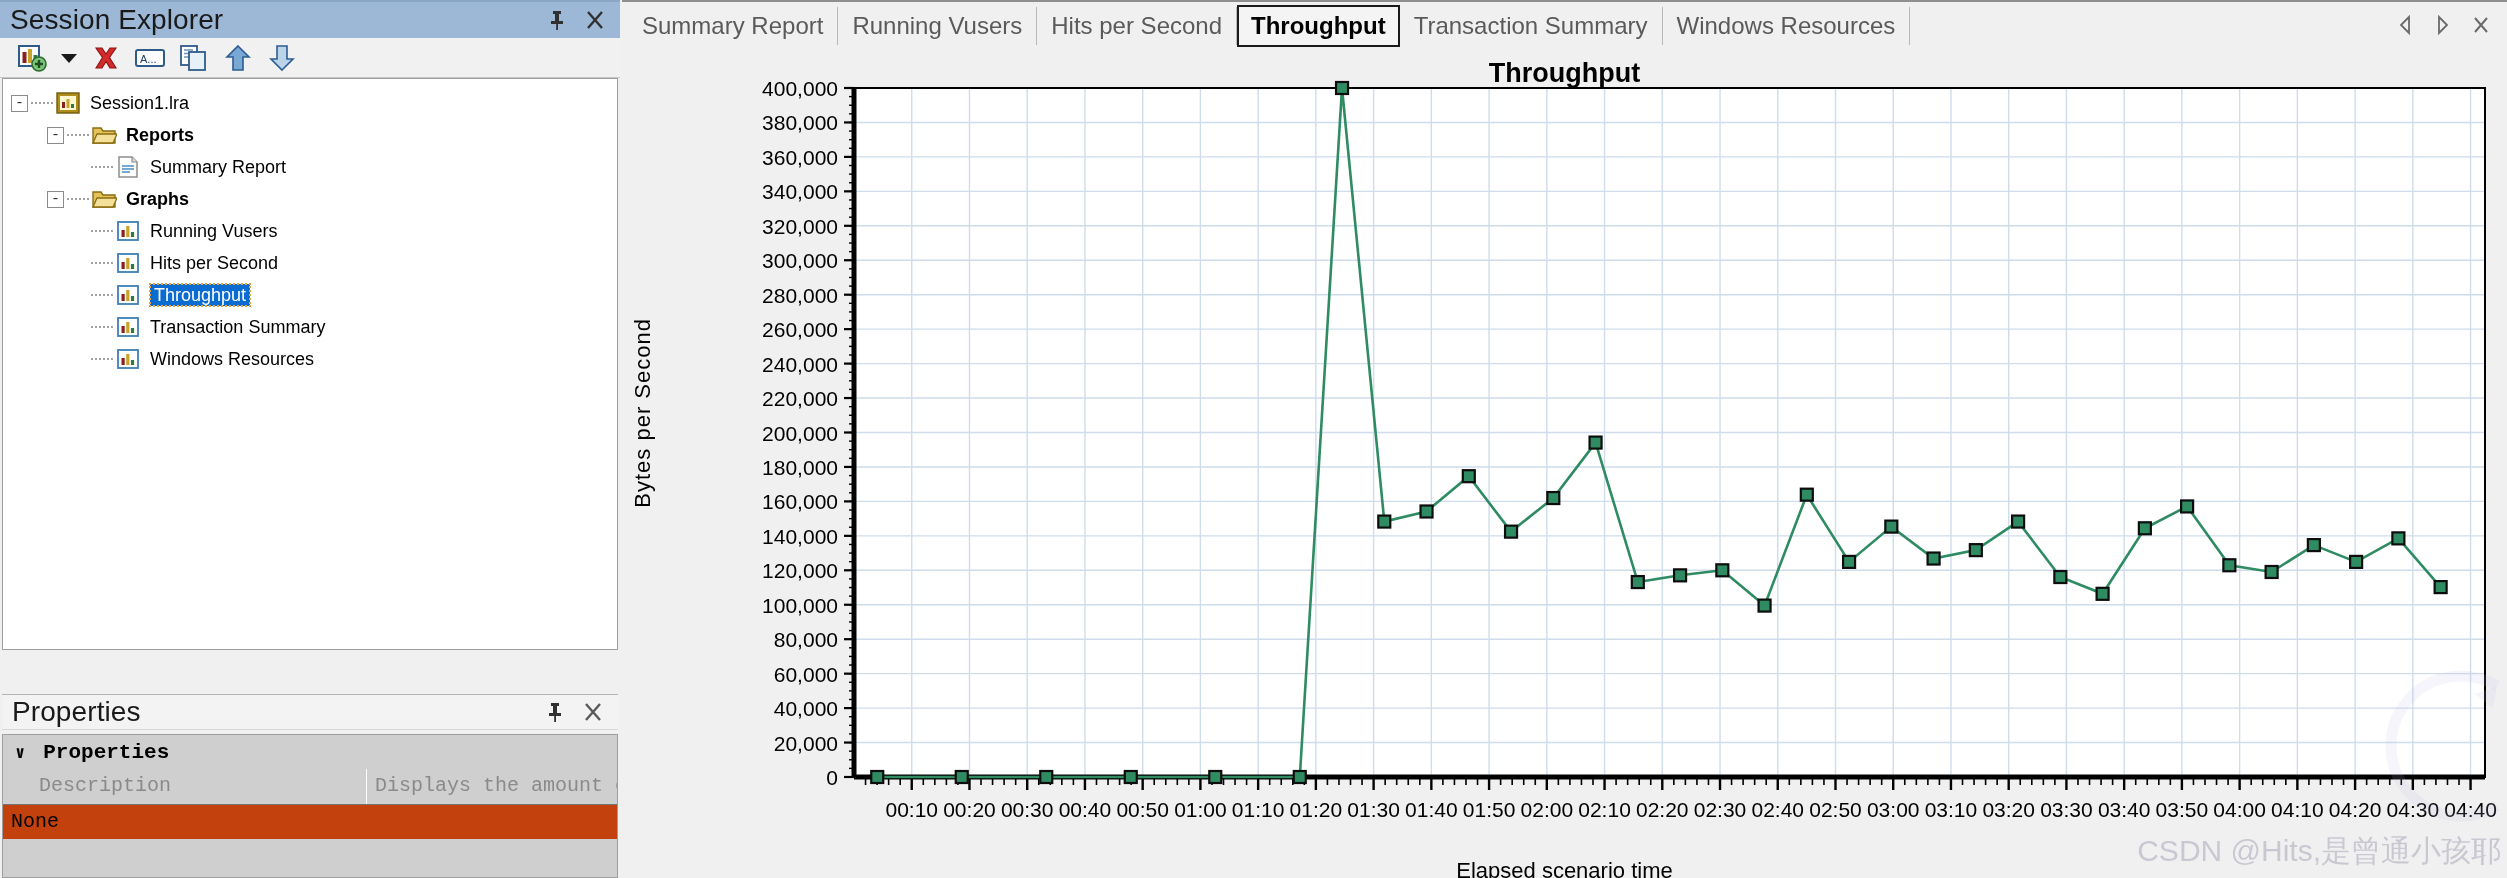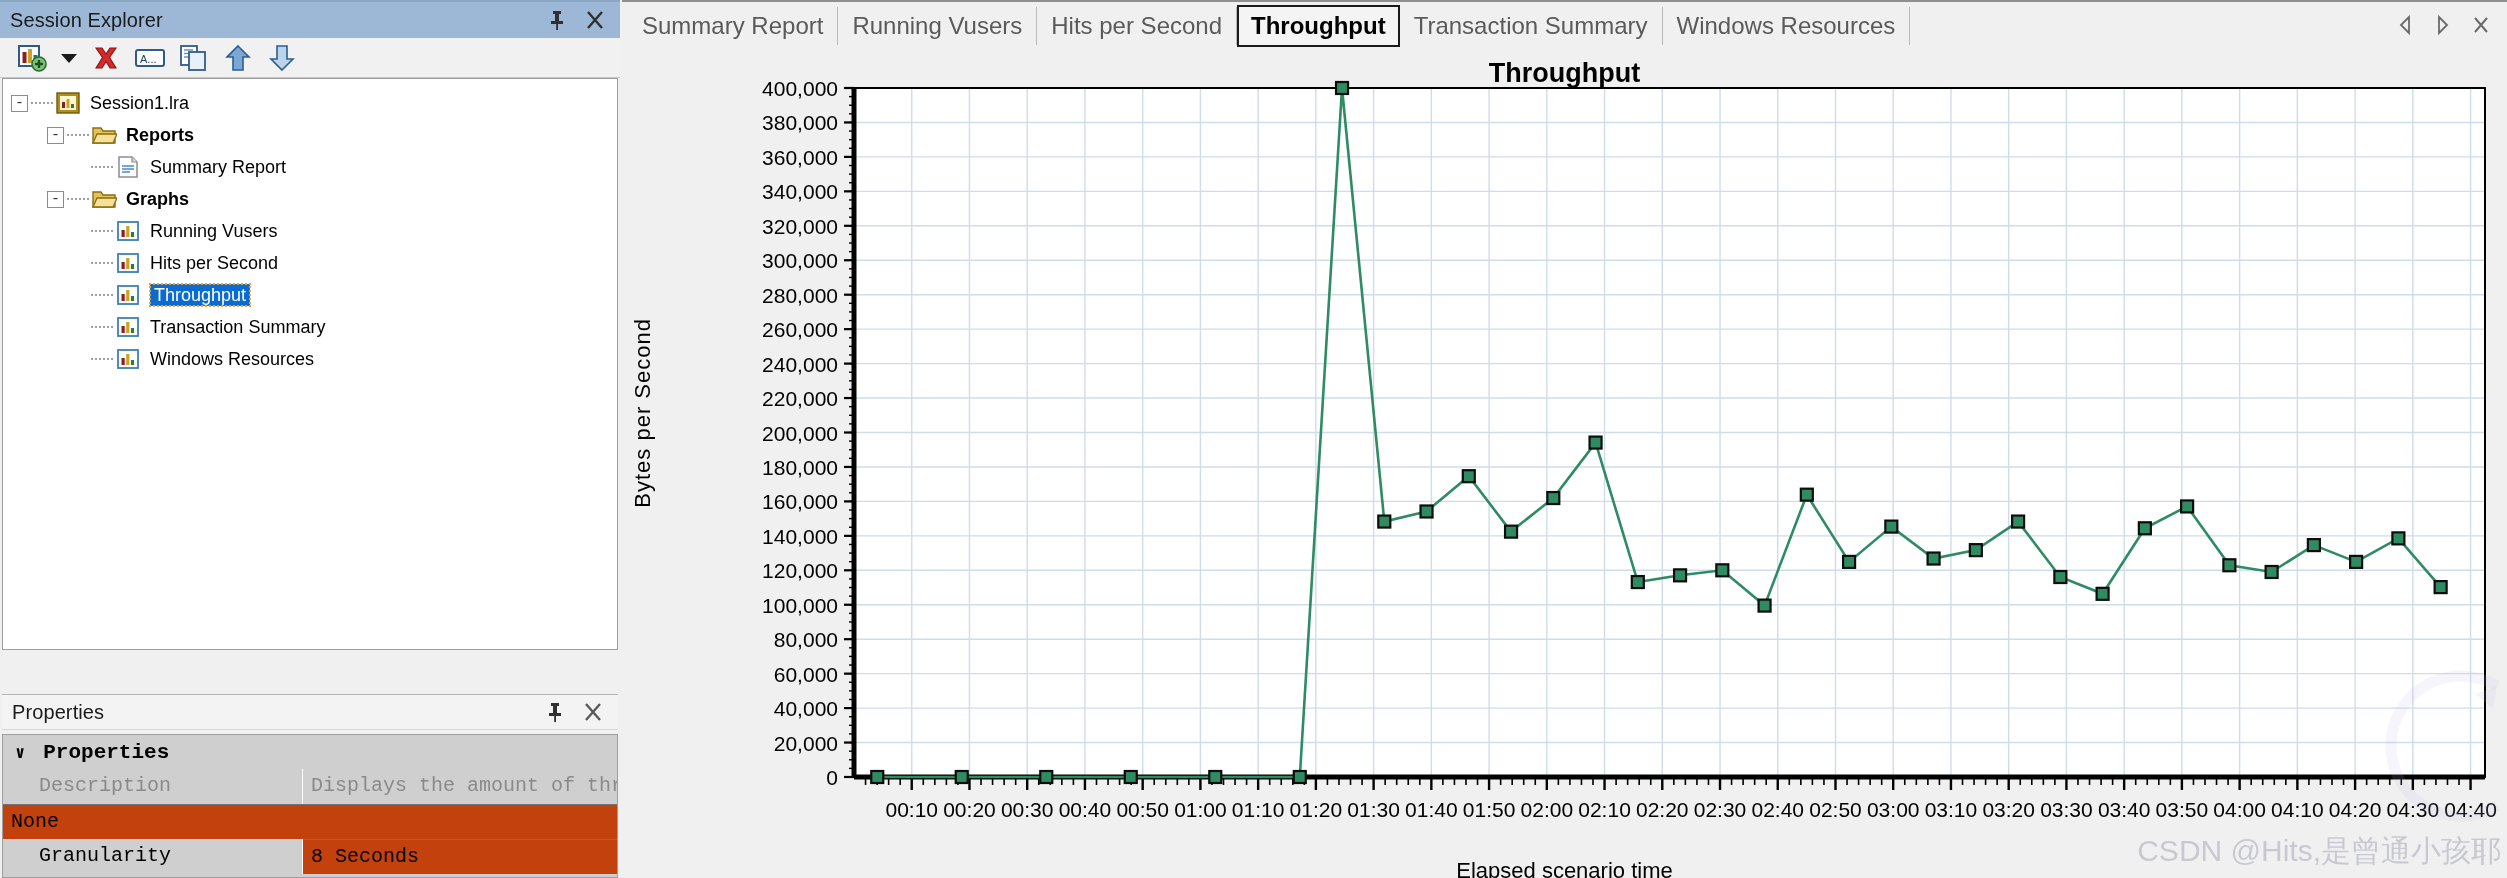--- a/index.html
+++ b/index.html
@@ -14,21 +14,21 @@
 
   
   .left-dock{position:absolute;left:0;top:0;width:620px;height:878px;background:#f0f0f0;}
 
   .panel-title{
     height:38px;display:flex;align-items:center;
     padding:0 8px 0 10px;box-sizing:border-box;
   }
   .panel-title.blue{background:#9cb8d6;border-top:2px solid #8aa7c6;}
   .panel-title.plain{background:#f3f3f3;border-top:1px solid #b4b4b4;border-bottom:1px solid #d8d8d8;}
-  .panel-title .ptext{font-size:20px;color:#1a1a1a;flex:1;letter-spacing:.1px;}
+  .panel-title .ptext{font-size:28px;color:#1a1a1a;flex:1;letter-spacing:.1px;}
   .panel-title .ticons{display:flex;align-items:center;gap:16px;padding-right:6px;}
   .tico{width:22px;height:22px;display:block;}
 
   .toolbar{
     height:40px;background:#f1f1f1;border-bottom:1px solid #c8c8c8;
     display:flex;align-items:center;gap:0px;padding-left:10px;box-sizing:border-box;
   }
   .tbtn{width:44px;height:34px;display:flex;align-items:center;justify-content:center;}
   .tbtn.small{width:30px;}
   .tbsep{width:2px;height:0;}
@@ -60,21 +60,21 @@
   .props-wrap{position:absolute;left:2px;top:694px;width:616px;height:184px;}
   .pgrid{
     position:absolute;left:0;top:40px;width:616px;height:144px;background:#cfcfcf;
     border:1px solid #9e9e9e;box-sizing:border-box;overflow:hidden;
     font-family:"Liberation Mono",monospace;
   }
   .pcat{display:flex;align-items:center;height:34px;padding-left:12px;font-weight:bold;font-size:21px;}
   .pcat .chev{margin-right:18px;font-size:17px;}
   .prow{display:flex;height:35px;align-items:stretch;}
   .pname{
-    width:300px;box-sizing:border-box;padding:5px 16px 0 36px;
+    width:364px;box-sizing:border-box;padding:5px 16px 0 36px;
     font-size:20px;background:#cfcfcf;border-right:1px solid #fff;
   }
   .pval{
     flex:1;box-sizing:border-box;padding:5px 0 0 8px;font-size:20px;
     background:#c2410c;border-top:1px solid #737373;overflow:hidden;white-space:nowrap;
   }
   .prow.readonly .pname,.prow.readonly .pval{color:#8a8a8a;background:#cfcfcf;border-top:none;}
   .prow.readonly .pval{background:#cfcfcf;}
 
   
@@ -367,24 +367,20 @@
         <div class="pcat">
           <span class="chev">∨</span>
           <span>Properties</span>
         </div>
         <div class="prow readonly">
           <div class="pname">Description</div>
           <div class="pval">Displays the amount of thr</div>
         </div>
         <div class="prow">
           <div class="pval">None</div>
-        </div>
-        <div class="prow">
-          <div class="pname">Granularity</div>
-          <div class="pval">8 Seconds</div>
         </div>
       </div>
 
     </div>
   </div>
 
   <div class="doc">
 
     <div class="tabstrip">
       <div class="tabs">

